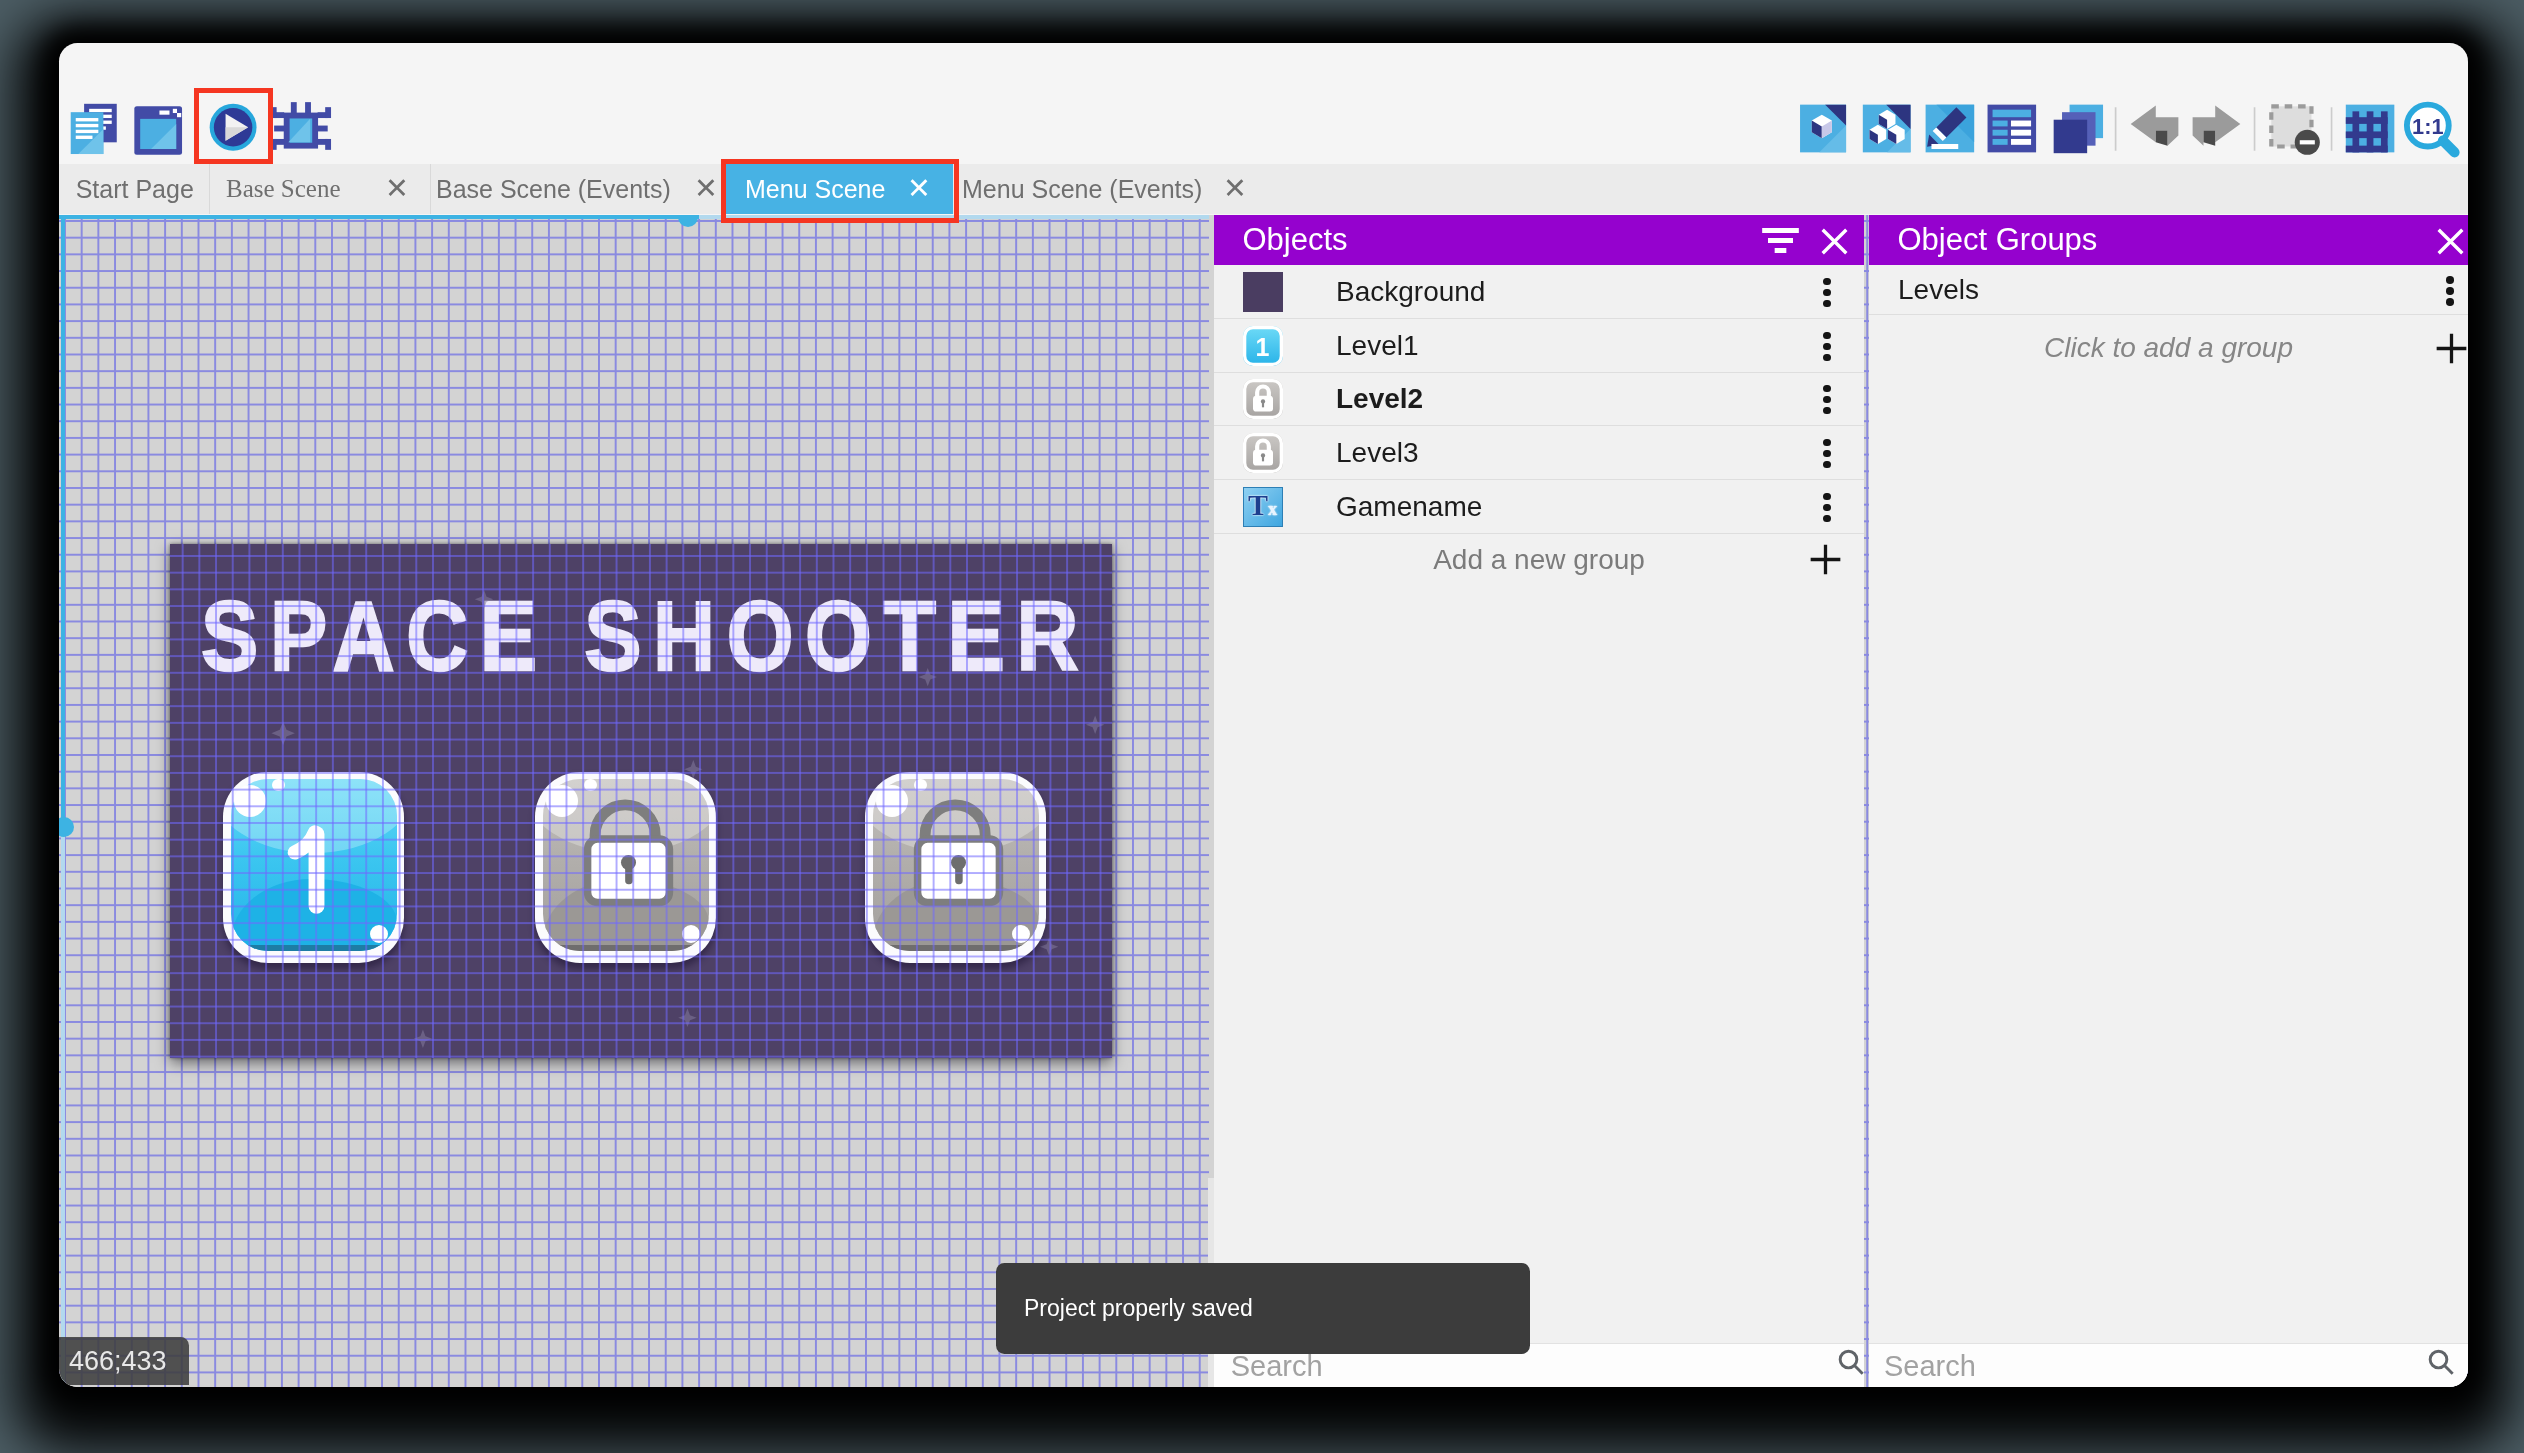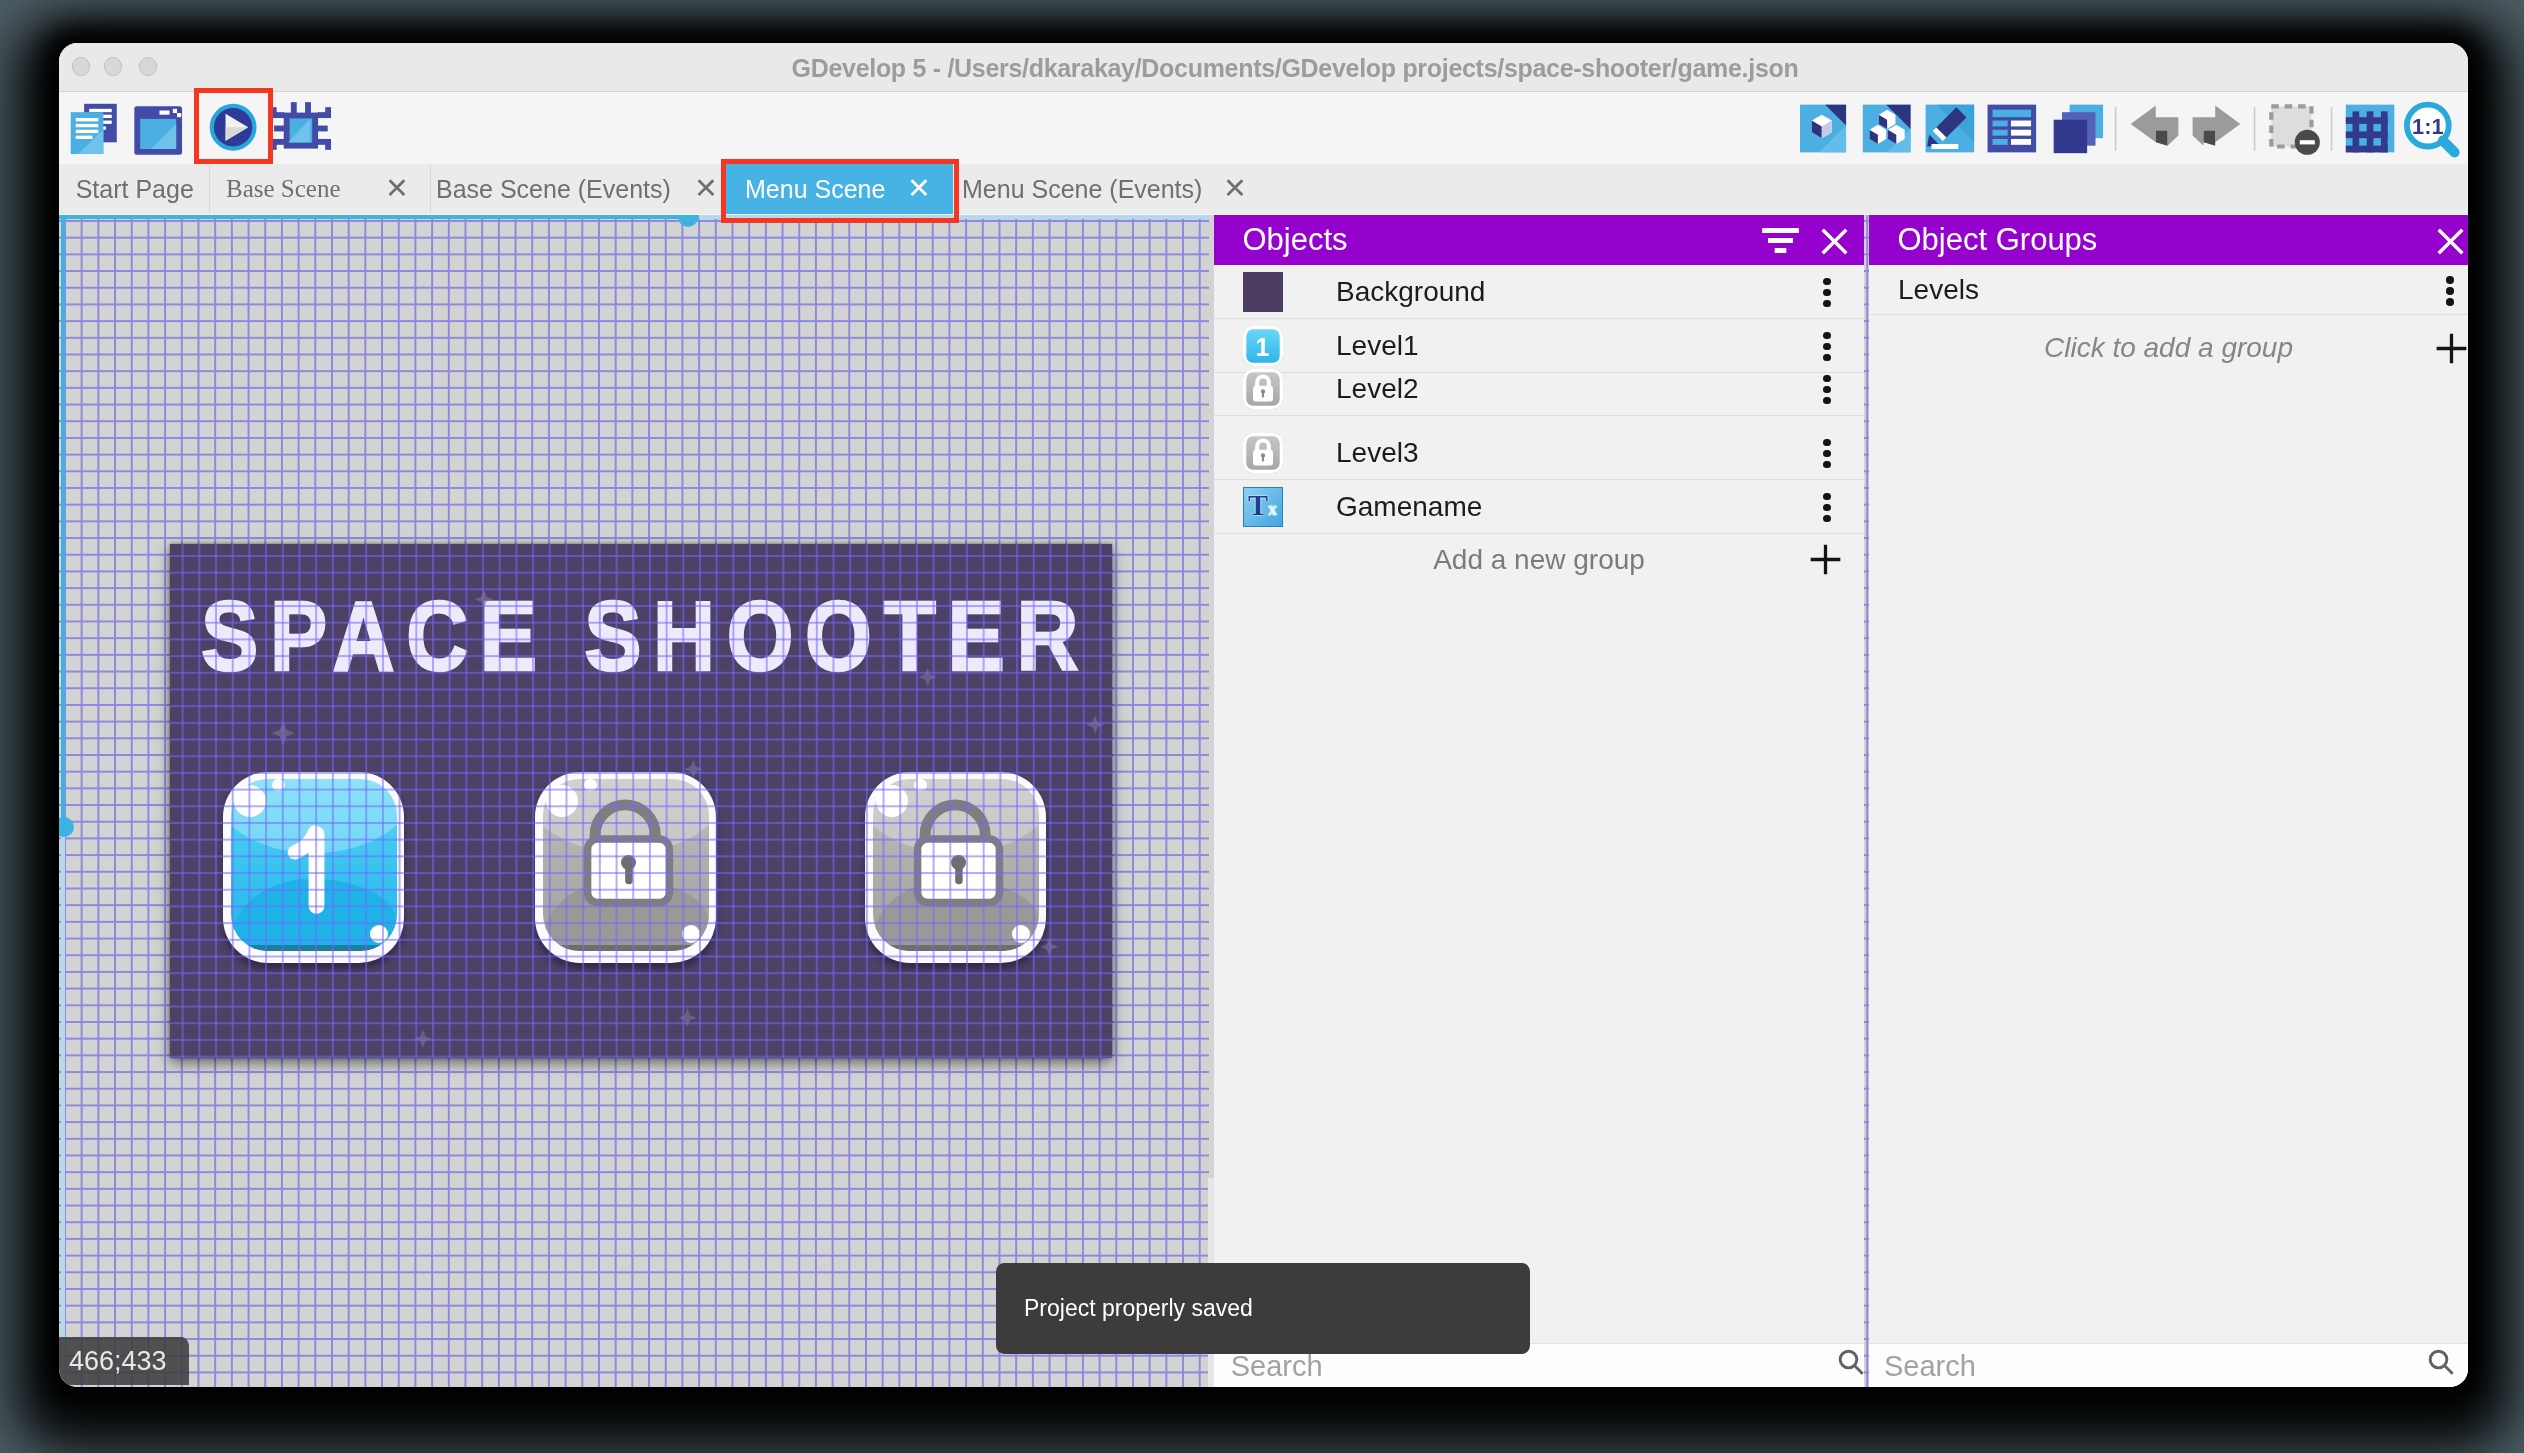--- a/index.html
+++ b/index.html
@@ -55,26 +55,20 @@
   .toast span{position:absolute;left:28px;top:0;height:98px;line-height:91px;font-size:23px;color:#fff;}
   .coord{position:absolute;left:0;top:1293px;width:111px;height:48px;background:rgba(62,62,62,.88);
       border-radius:0 8.4px 0 0;padding-left:19px;}
   .coord span{position:absolute;left:10px;top:0;height:48px;line-height:48px;font-size:27px;color:#e8e8e8;}
   .redbox{position:absolute;border:5px solid #f53621;box-sizing:border-box;}
   .icon{position:absolute;}
 </style></head>
 <body>
 <div class="win">
 
-  <div class="titlebar">
-    <div class="tl" style="left:12.6px;"></div>
-    <div class="tl" style="left:45px;"></div>
-    <div class="tl" style="left:80px;"></div>
-    <div class="title">GDevelop 5 - /Users/dkarakay/Documents/GDevelop projects/space-shooter/game.json</div>
-  </div>
 
   <div class="toolbar" id="toolbar">
   <svg width="2409" height="73" viewBox="0 0 2878 87" style="position:absolute;left:0;top:0;">
 
     <g>
       <rect x="30" y="14" width="39" height="46" fill="#424ba6"></rect>
       <rect x="36" y="20" width="27" height="4" fill="#fff"></rect>
           <rect x="36" y="27" width="27" height="4" fill="#fff"></rect>
       <rect x="36" y="34" width="27" height="4" fill="#fff"></rect>
           <rect x="36" y="41" width="20" height="4" fill="#fff"></rect>
@@ -325,21 +319,21 @@
     <div class="row" style="top:104px;">
       <div style="position:absolute;left:28.5px;top:6.7px;width:40px;height:40px;border-radius:10px;background:linear-gradient(180deg,#6fdbf7,#27b2e8);box-shadow:inset 0 0 0 3.3px #fff;"></div>
       <div style="position:absolute;left:28.5px;top:6.7px;width:40px;height:40px;text-align:center;line-height:42px;font-size:25px;font-weight:bold;color:#fff;">1</div>
       <div class="rowlabel" style="left:122px;">Level1</div>
       <div class="dots3" style="left:609px;top:12.6px;">
           <span style="top:0;"></span>
           <span style="top:11px;"></span>
           <span style="top:22px;"></span>
         </div>
     </div>
-    <div class="row" style="top:147px;">
+    <div class="row" style="top:157px;font-weight:bold;">
       <div style="position:absolute;left:28.5px;top:6.7px;width:40px;height:40px;border-radius:10px;background:linear-gradient(180deg,#ccc9c6,#a5a2a0);box-shadow:inset 0 0 0 3.3px #fff;"></div>
       <svg style="position:absolute;left:28.5px;top:6.7px;" width="40" height="40" viewBox="0 0 48 48">
         <path d="M 17 22 L 17 16 a 7 7 0 0 1 14 0 L 31 22" fill="none" stroke="#fff" stroke-width="5"></path>
         <rect x="12" y="20" width="24" height="19" rx="4" fill="#fff"></rect>
         <circle cx="24" cy="27" r="2.6" fill="#8a8a8a"></circle>
           <rect x="22.7" y="27" width="2.6" height="7" fill="#8a8a8a"></rect>
       </svg>
       <div class="rowlabel" style="left:122px;">Level2</div>
       <div class="dots3" style="left:609px;top:12.6px;">
           <span style="top:0;"></span>

